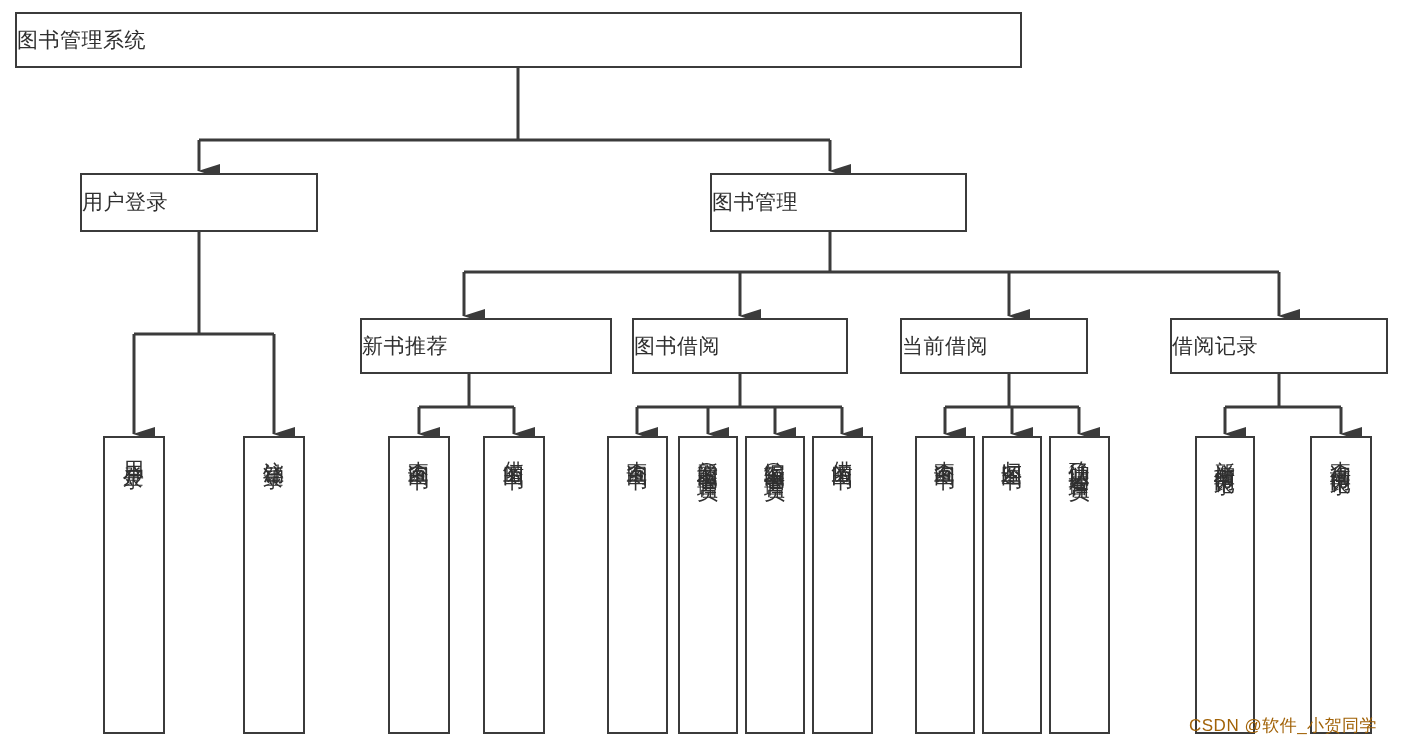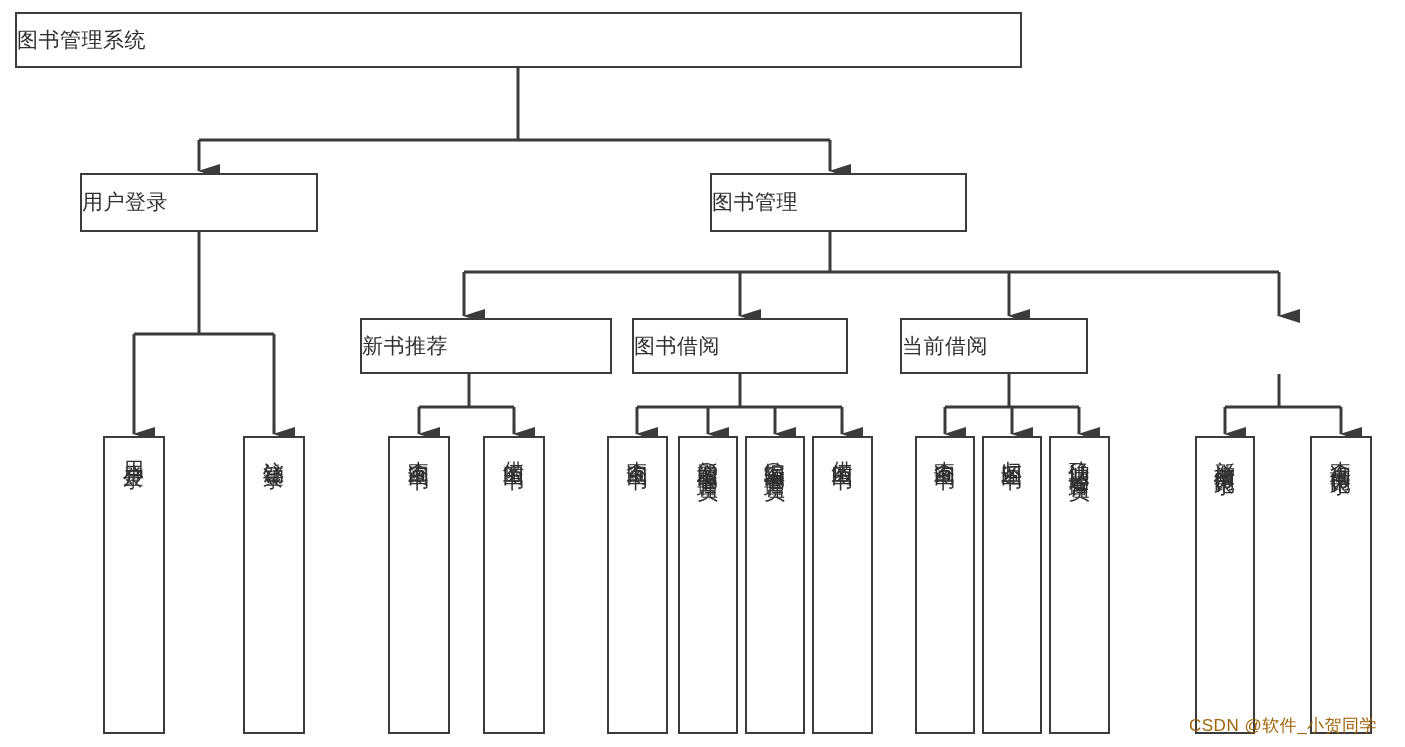--- a/index.html
+++ b/index.html
@@ -140,20 +140,23 @@
 
   <div class="node horizontal" id="node-l2-0" style="left: 360px; top: 318px; width: 252px; height: 56px;">
     <span class="node-label">新书推荐</span>
   </div>
   <div class="node horizontal" id="node-l2-1" style="left: 632px; top: 318px; width: 216px; height: 56px;">
     <span class="node-label">图书借阅</span>
   </div>
   <div class="node horizontal" id="node-l2-2" style="left: 900px; top: 318px; width: 188px; height: 56px;">
     <span class="node-label">当前借阅</span>
   </div>
+  <div class="node horizontal" id="node-l2-3" style="left: 1170px; top: 318px; width: 218px; height: 56px;">
+    <span class="node-label">借阅记录</span>
+  </div>
 
   <div class="node vertical" id="node-leaf-0" style="left: 103px; top: 436px; width: 62px; height: 298px;">
     <span class="node-label">用户登录</span>
   </div>
   <div class="node vertical" id="node-leaf-1" style="left: 243px; top: 436px; width: 62px; height: 298px;">
     <span class="node-label">注销登录</span>
   </div>
   <div class="node vertical" id="node-leaf-2" style="left: 388px; top: 436px; width: 62px; height: 298px;">
     <span class="node-label">查询图书</span>
   </div>

